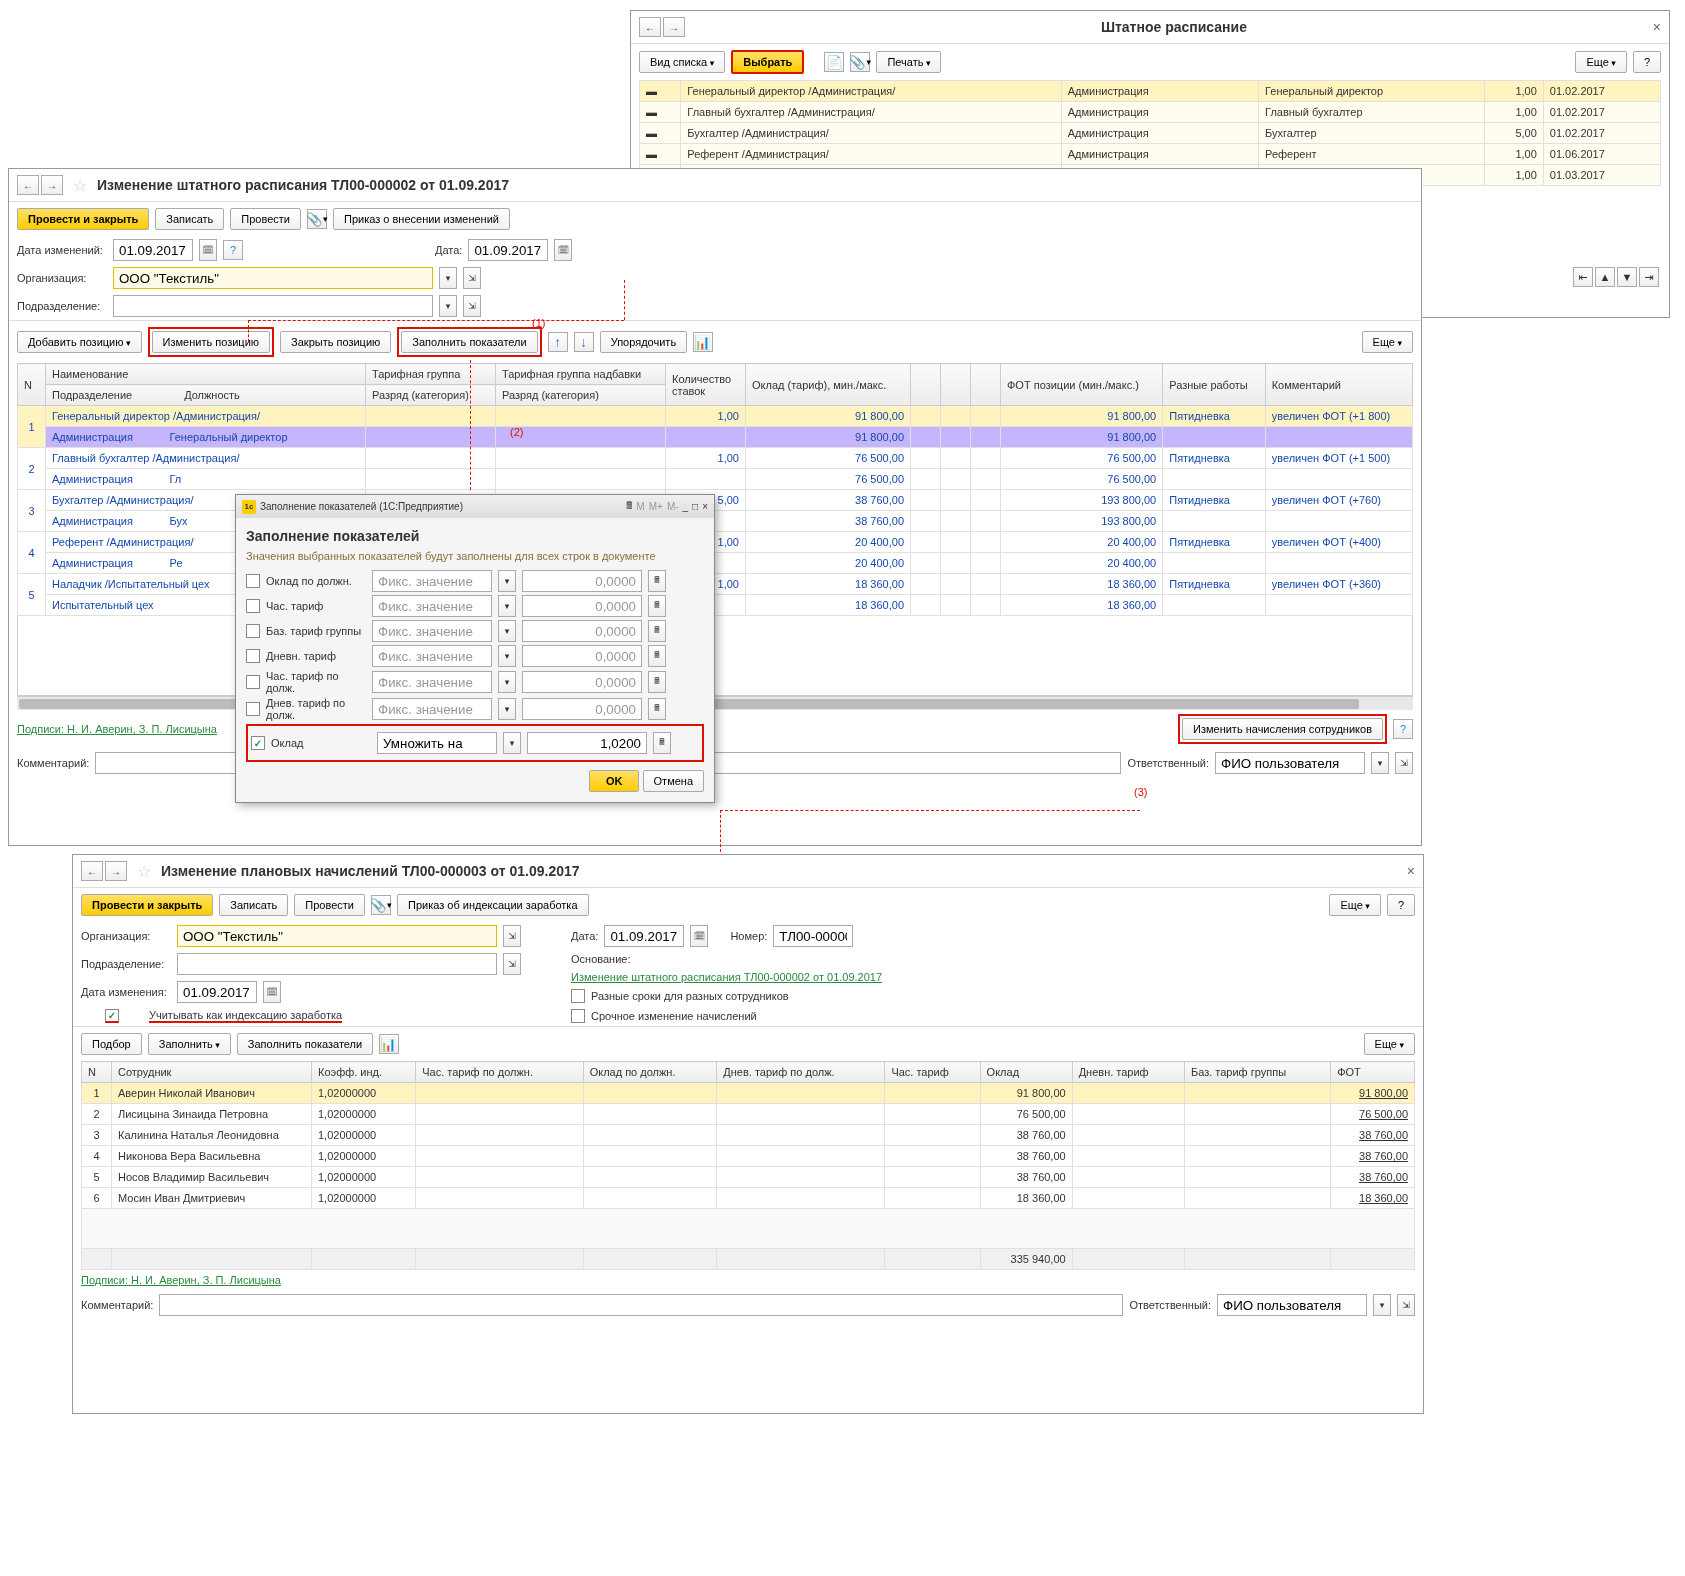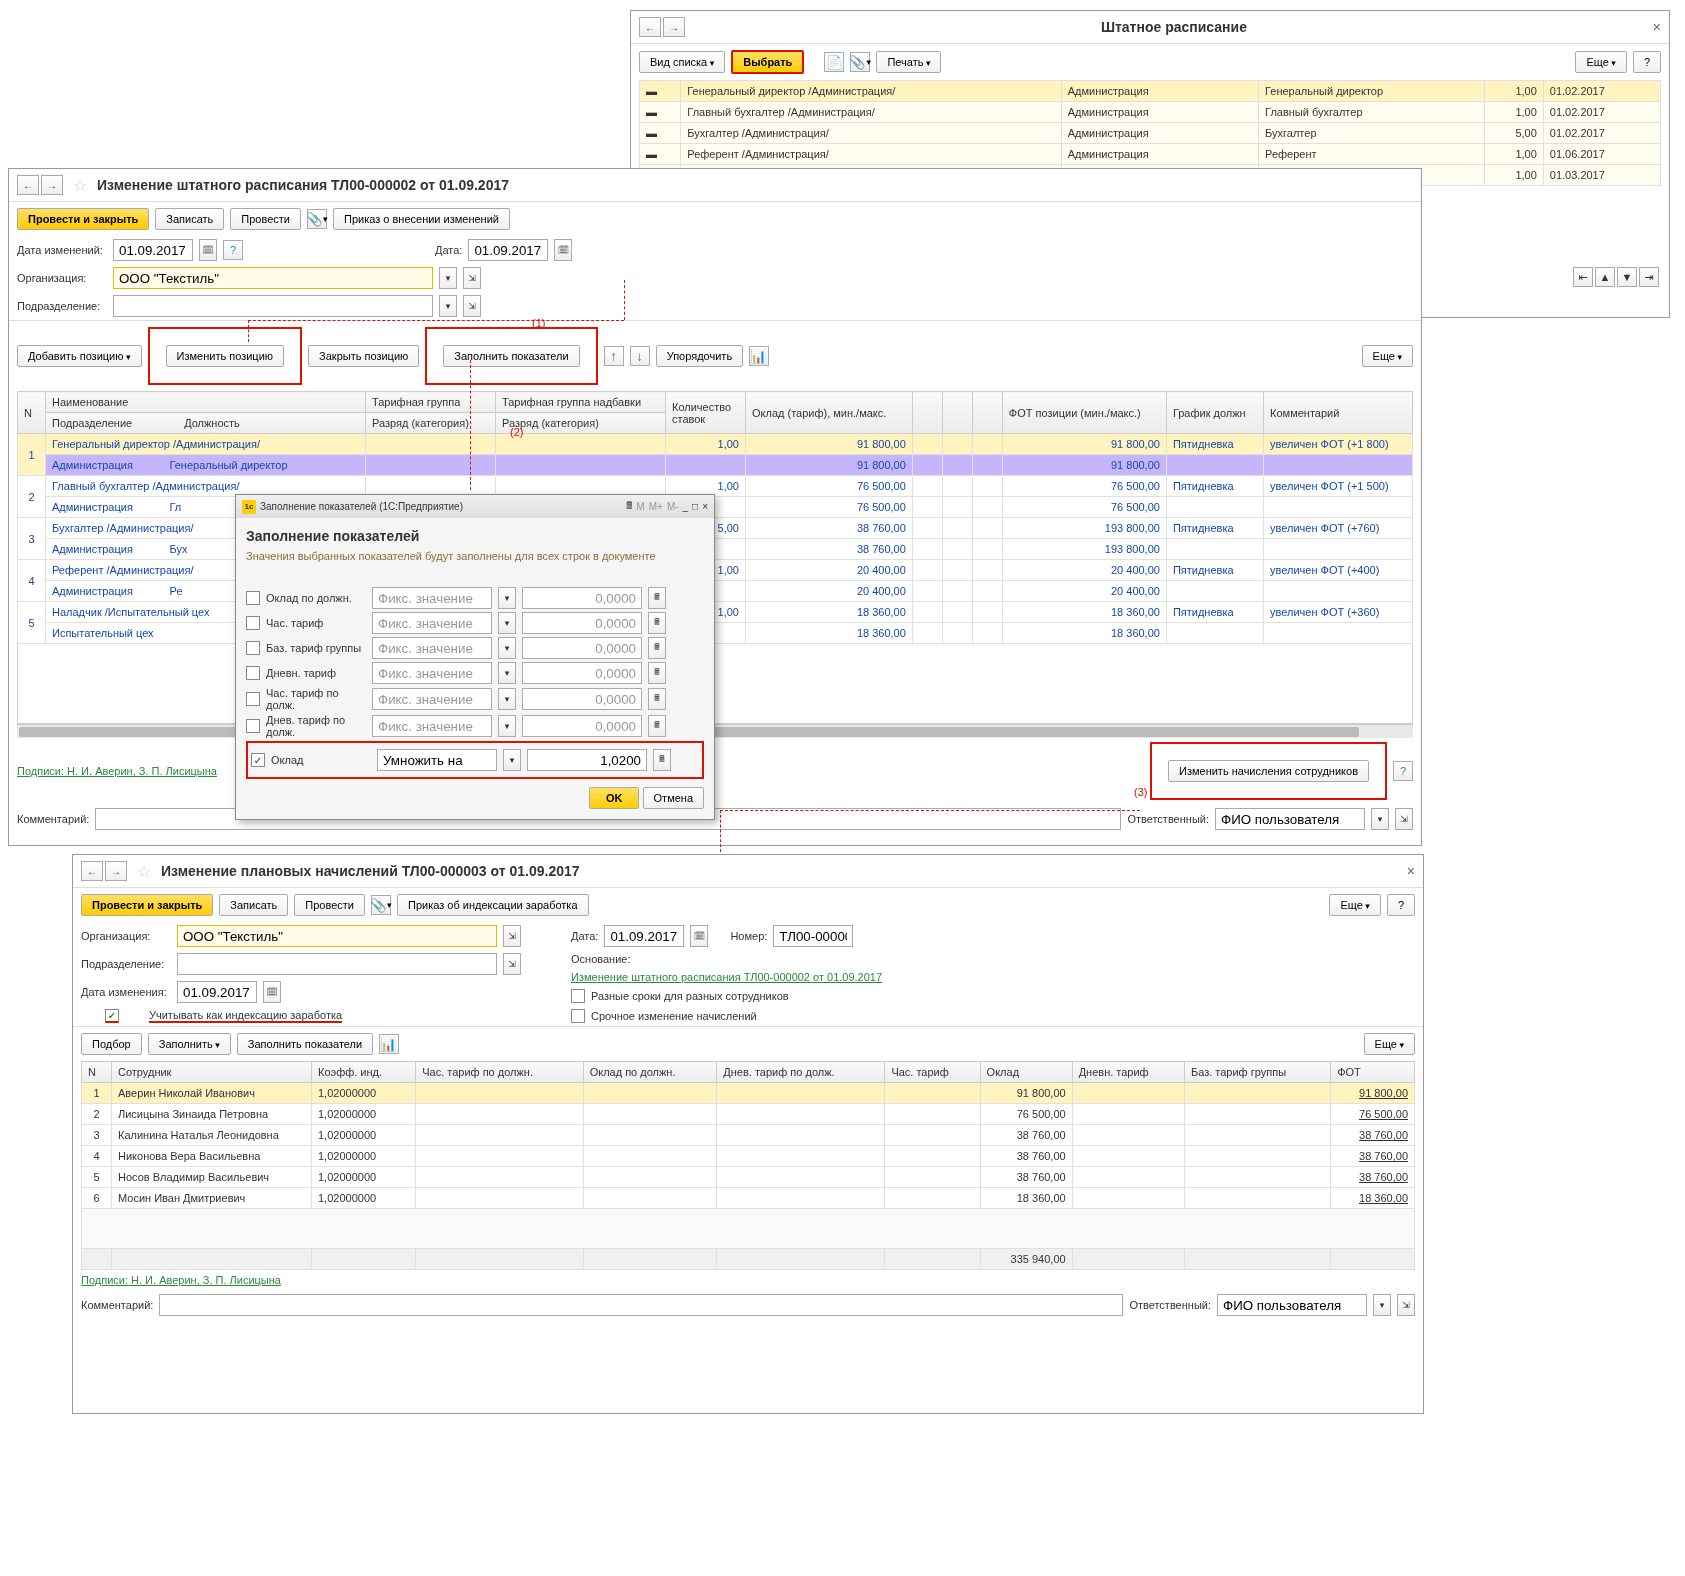--- a/index.html
+++ b/index.html
@@ -29,21 +29,21 @@
 .num-col { text-align: right; }
 .blue-link { color: #1548ad; }
 .green-link { color: #2a8a3f; text-decoration: underline; }
 .small-btn { width: 20px; height: 20px; border: 1px solid #aaa; background: linear-gradient(#fff,#eee); display: inline-flex; align-items: center; justify-content: center; cursor: pointer; }
 .dialog { position: absolute; background: #f5f5f5; border: 1px solid #888; box-shadow: 3px 3px 8px rgba(0,0,0,0.3); }
 .dialog-title { background: linear-gradient(#f0f0f0,#ddd); padding: 3px 6px; font-size: 10px; display: flex; align-items: center; gap: 4px; }
 .dialog-body { padding: 10px; }
 .dialog-row { display: flex; align-items: center; gap: 6px; margin: 3px 0; }
 .chk { width: 14px; height: 14px; border: 1px solid #888; display: inline-flex; align-items: center; justify-content: center; font-size: 10px; background: #fff; }
 .chk.checked::after { content: "✓"; color: #2a8a3f; font-weight: bold; }
-.red-box { border: 2px solid #d10; padding: 16px; }
+.red-box { border: 2px solid #d10; padding: 2px; }
 .red-dash { position: absolute; border: 1px dashed #d10; }
 .red-text { color: #d10; font-size: 11px; position: absolute; }
 .footer-row { display: flex; align-items: center; padding: 4px 8px; gap: 6px; }
 .spacer { flex: 1; }
 .underline-red { border-bottom: 2px solid #d10; margin-left: 24px; }
 .icon-1c { width: 14px; height: 14px; background: #fc0; border-radius: 2px; display: inline-flex; align-items: center; justify-content: center; font-size: 8px; color: #333; font-weight: bold; }
 .arrow-blue-up { color: #3070d0; }
 .arrow-blue-down { color: #3070d0; }
 .scroll-strip { height: 14px; background: #e8e8e8; border-top: 1px solid #ccc; }
 .scroll-thumb { height: 10px; background: #bbb; margin: 2px; border-radius: 2px; }
@@ -189,21 +189,21 @@
         <th rowspan="2" style="width:28px">N</th>
         <th style="width:320px">Наименование</th>
         <th style="width:130px">Тарифная группа</th>
         <th style="width:170px">Тарифная группа надбавки</th>
         <th rowspan="2" style="width:80px">Количество ставок</th>
         <th rowspan="2">Оклад (тариф), мин./макс.</th>
         <th rowspan="2" style="width:30px"></th>
             <th rowspan="2" style="width:30px"></th>
             <th rowspan="2" style="width:30px"></th>
         <th rowspan="2">ФОТ позиции (мин./макс.)</th>
-        <th rowspan="2">График должн</th>
+        <th rowspan="2">Разные работы</th>
         <th rowspan="2">Комментарий</th>
       </tr>
       <tr>
         <th><span>Подразделение</span> &nbsp;&nbsp;&nbsp;&nbsp;&nbsp;&nbsp;&nbsp;&nbsp;&nbsp;&nbsp;&nbsp;&nbsp;&nbsp;&nbsp;&nbsp; <span>Должность</span></th>
         <th>Разряд (категория)</th>
         <th>Разряд (категория)</th>
       </tr>
       </tbody>
         <tbody id="change-rows">
           <tr style="background:#fff4c0">
@@ -372,21 +372,21 @@
     <span>🖩</span>
     <span style="color:#999">M</span>
     <span style="color:#999">M+</span>
     <span style="color:#999">M-</span>
     <span>_</span>
     <span>□</span>
     <span>×</span>
   </div>
   <div class="dialog-body">
     <div style="font-size:14px; font-weight:bold; margin-bottom:6px">Заполнение показателей</div>
-    <div style="color:#8a6d3b; margin-bottom:25px">Значения выбранных показателей будут заполнены для всех строк в документе</div>
+    <div style="color:#8a6d3b; margin-bottom:8px">Значения выбранных показателей будут заполнены для всех строк в документе</div>
     <div id="fill-rows">
         <div class="dialog-row">
     <span class="chk"></span>
     <span style="width:100px">Оклад по должн.</span>
     <input class="input" value="Фикс. значение" style="width: 120px; color: rgb(153, 153, 153);">
     <span class="input-btn">▾</span>
     <input class="input num-col" value="0,0000" style="width: 120px; text-align: right; color: rgb(153, 153, 153);">
     <span class="input-btn">🖩</span>
   </div>
         <div class="dialog-row">

